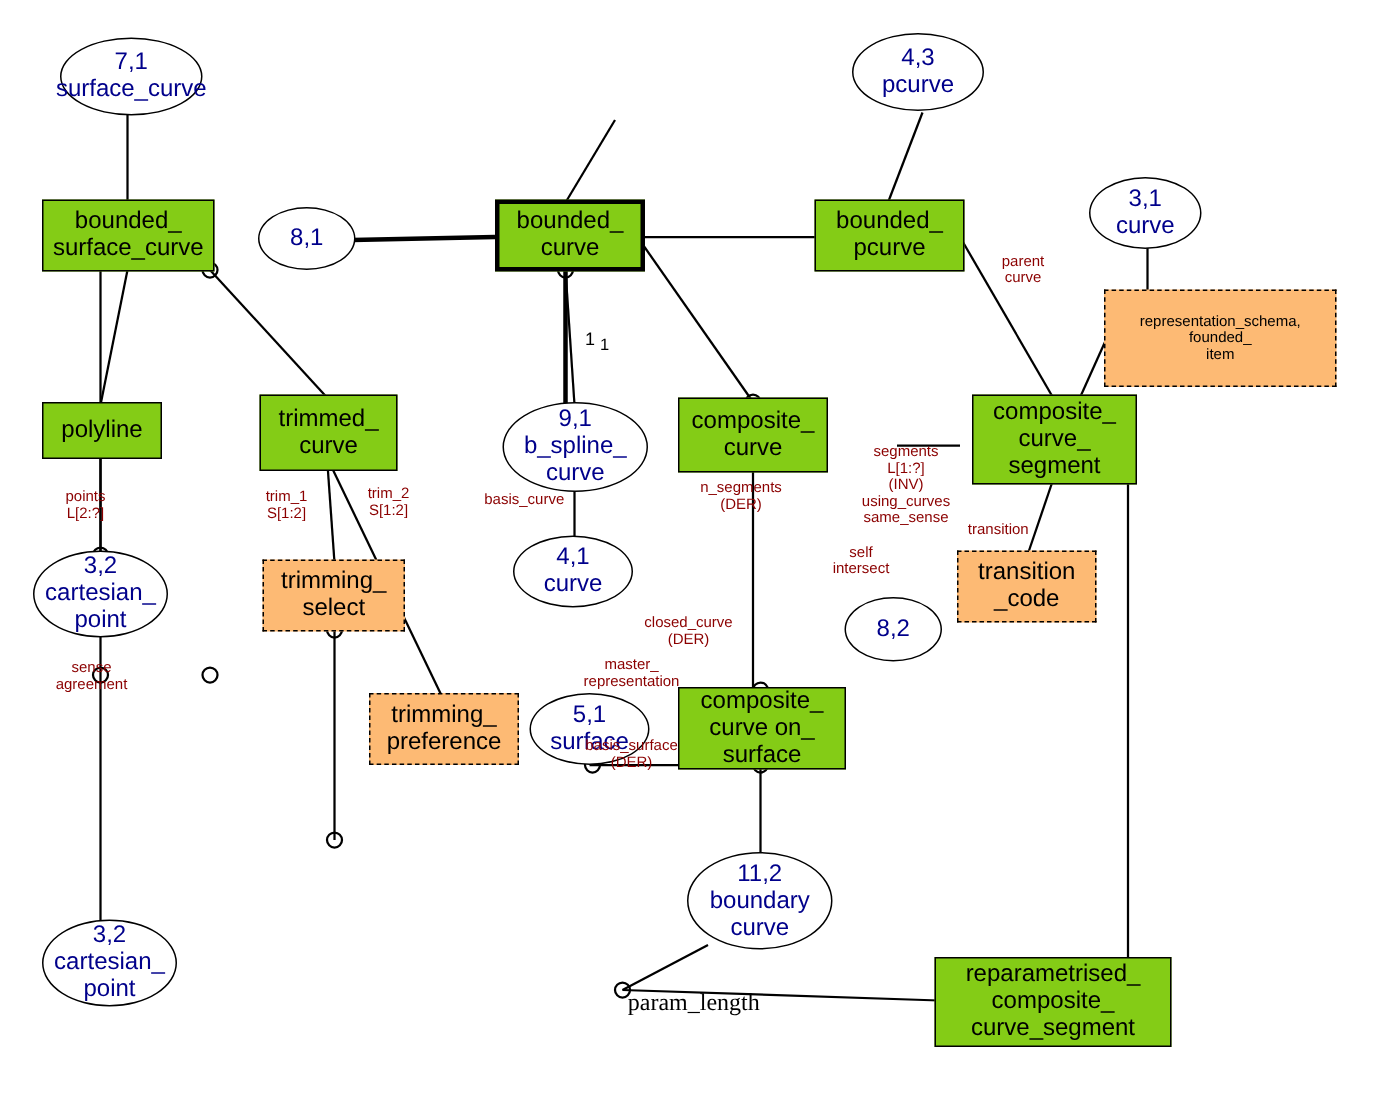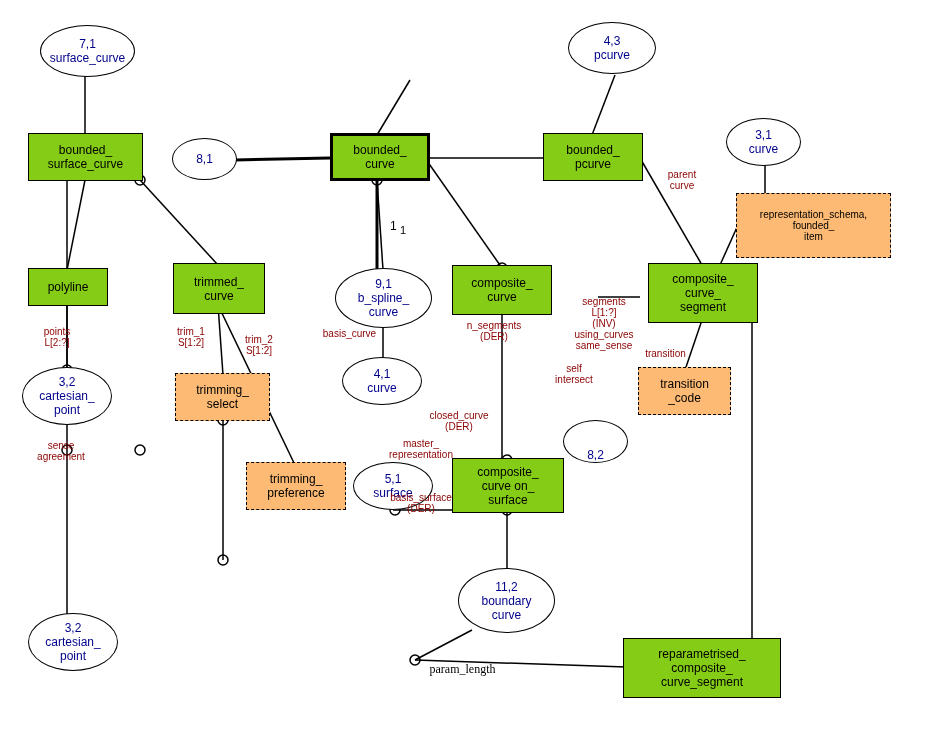--- a/index.html
+++ b/index.html
@@ -44,21 +44,21 @@
       border-radius: 50%;
       background: #fff;
     }
     .label-only {
       background: transparent;
     }
     .text-blue { color: #00008b; }
     .text-red { color: #8b0000; }
     .text-black { color: #000; }
     .text-small { font-size: 10px; }
-    .text-medium { font-size: 12px; }
+    .text-medium { font-size: 16px; }
   </style>
 </head>
 <body>
 
 <div id="diagram">
   <svg id="connections">
 
     <line x1="85" y1="75" x2="85" y2="135" stroke="#000" stroke-width="1.5"></line>
 
     <line x1="85" y1="180" x2="67" y2="270" stroke="#000" stroke-width="1.5"></line>
@@ -204,21 +204,21 @@
   </div>
 
   <div class="node label-only" style="left:22px; top:433px; width:78px; height:35px;">
     <span class="text-red text-small">sense<br>agreement</span>
   </div>
 
   <div class="node label-only" style="left:160px; top:318px; width:62px; height:38px;">
     <span class="text-red text-small">trim_1<br>S[1:2]</span>
   </div>
 
-  <div class="node label-only" style="left:228px; top:326px; width:62px; height:38px;">
+  <div class="node label-only" style="left:228px; top:316px; width:62px; height:38px;">
     <span class="text-red text-small">trim_2<br>S[1:2]</span>
   </div>
 
   <div class="node box-rect-dashed" style="left:175px; top:373px; width:95px; height:48px;">
     <span class="text-black text-medium">trimming_<br>select</span>
   </div>
 
   <div class="node label-only" style="left:307px; top:322px; width:85px; height:22px;">
     <span class="text-red text-small">basis_curve</span>
   </div>
@@ -240,21 +240,21 @@
   </div>
 
   <div class="node label-only" style="left:628px; top:342px; width:75px; height:22px;">
     <span class="text-red text-small">transition</span>
   </div>
 
   <div class="node box-rect-dashed" style="left:638px; top:367px; width:93px; height:48px;">
     <span class="text-black text-medium">transition<br>_code</span>
   </div>
 
-  <div class="node box-ellipse" style="left:563px; top:420px; width:65px; height:43px;align-items:flex-end;">
+  <div class="node box-ellipse" style="left:563px; top:398px; width:65px; height:43px;">
     <span class="text-blue text-medium">8,2</span>
   </div>
 
   <div class="node label-only" style="left:375px; top:430px; width:92px; height:38px;">
     <span class="text-red text-small">master_<br>representation</span>
   </div>
 
   <div class="node label-only" style="left:413px; top:402px; width:92px; height:38px;">
     <span class="text-red text-small">closed_curve<br>(DER)</span>
   </div>

